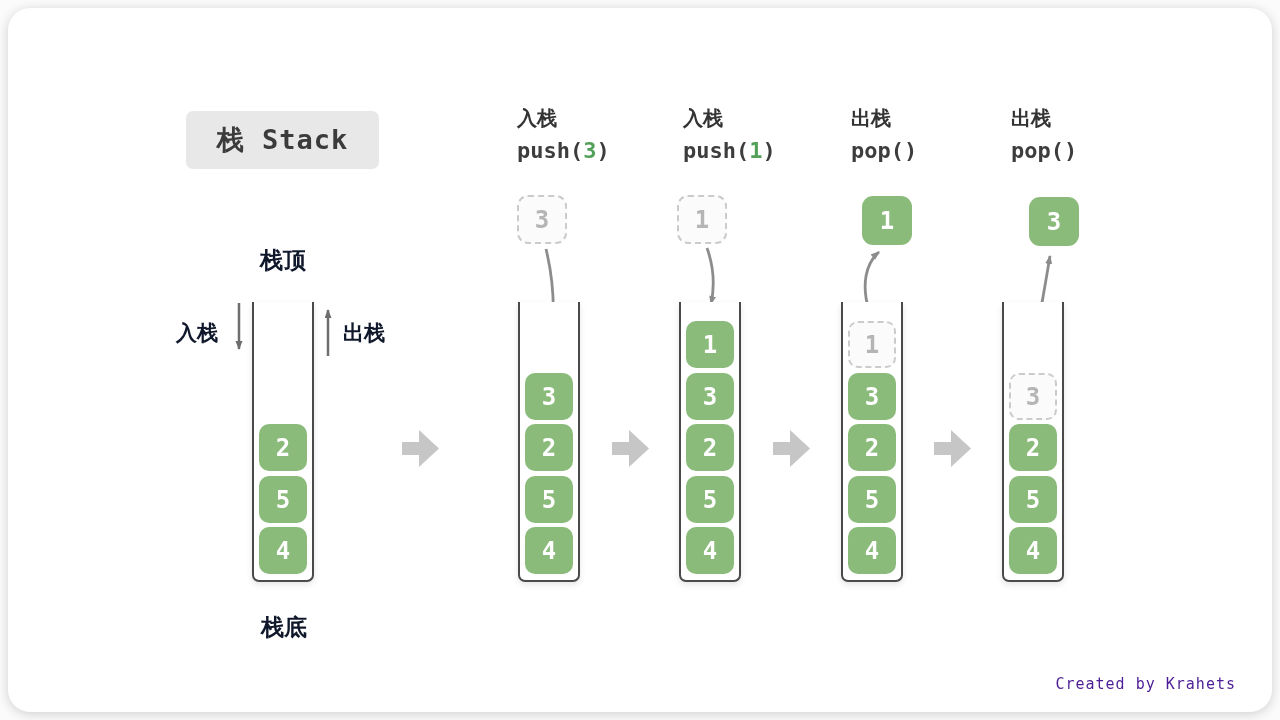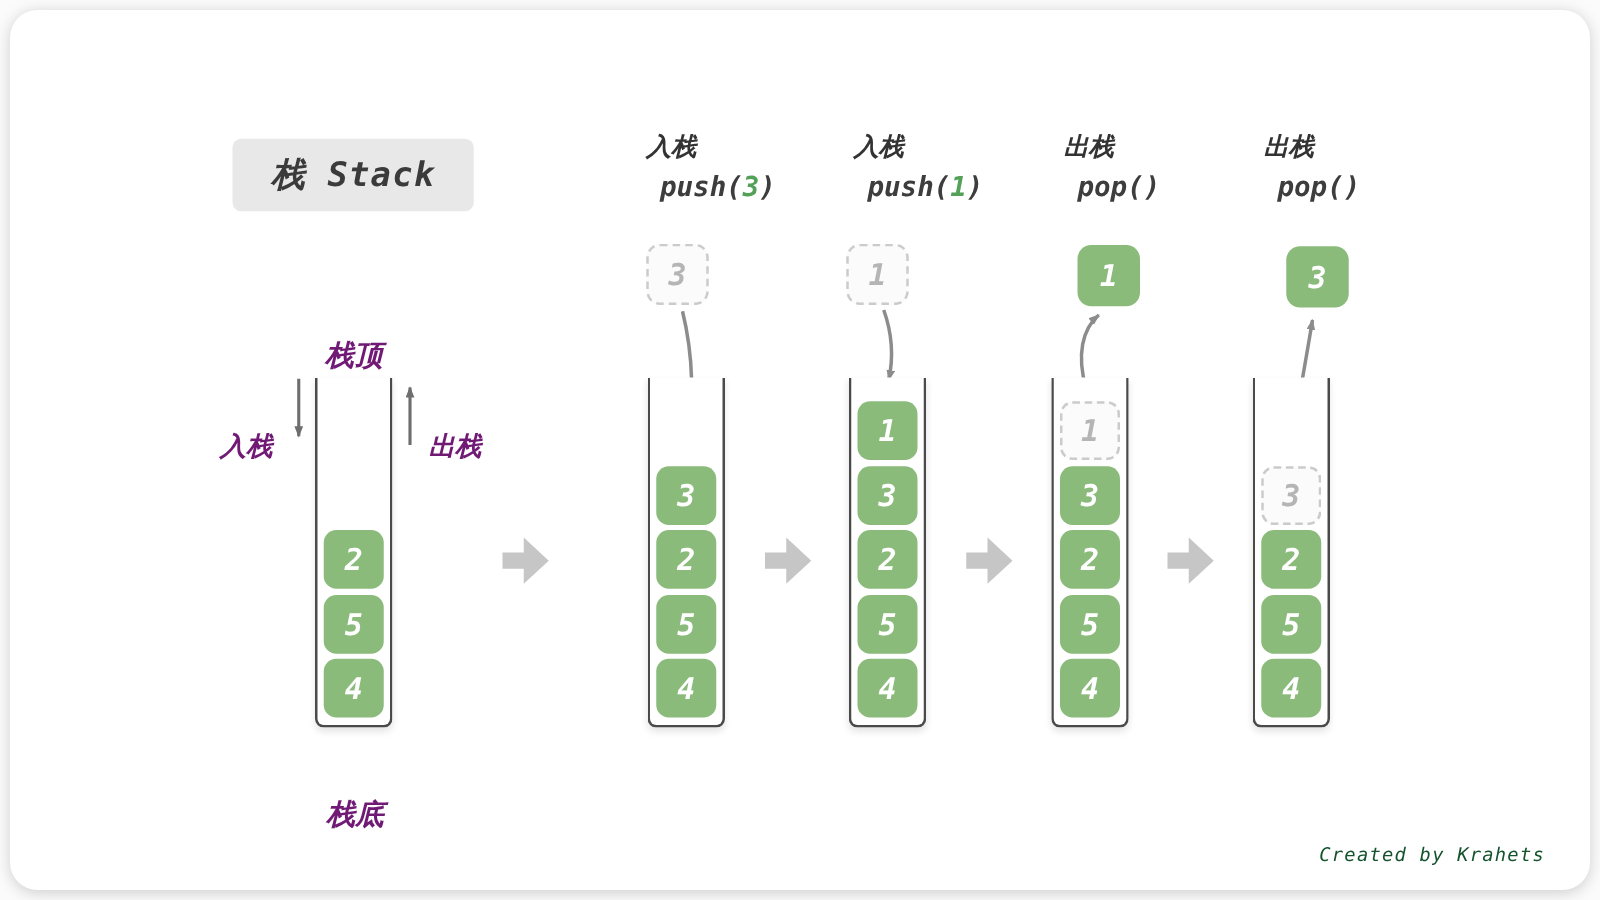--- a/index.html
+++ b/index.html
@@ -1,47 +1,45 @@
 <!DOCTYPE html>
 <html><head>
 <meta charset="utf-8">
 <style>
   * { margin: 0; padding: 0; box-sizing: border-box; }
   html, body { width: 1280px; height: 720px; background: #fbfbfb; overflow: hidden; }
   .canvas {
     position: relative; width: 1280px; height: 720px;
     font-family: "Liberation Sans", sans-serif;
-    font-style: italic;
   }
   .card {
     position: absolute; inset: 8px; background: #ffffff;
     border-radius: 22px; box-shadow: 0 2px 12px rgba(0,0,0,0.18);
   }
   .title-box {
     position: absolute; left: 186px; top: 111px; width: 193px; height: 58px;
     background: #e8e8e8; border-radius: 7px;
     display: flex; align-items: center; justify-content: center;
     font-family: "DejaVu Sans Mono", monospace;
     font-size: 27px; font-weight: 700; color: #3b3b3b; letter-spacing: 1px;
   }
   .lbl {
-    position: absolute; font-size: 23px; font-weight: 700; color: #701a75;
+    position: absolute; font-size: 23px; font-weight: 700; color: #0f172a;
     white-space: nowrap;
-    margin-top: 24px;
   }
   .lbl-top    { left: 283px; top: 245px; transform: translateX(-50%); }
   .lbl-bottom { left: 284px; top: 612px; transform: translateX(-50%); }
   .lbl-push   { left: 176px; top: 319px; font-size: 21px; }
   .lbl-pop    { left: 343px; top: 319px; font-size: 21px; }
 
   .op { position: absolute; top: 104px; white-space: nowrap; }
   .op .cn-line  { font-size: 20px; font-weight: 700; color: #333333; line-height: 28px; }
   .op .code-line{
     font-family: "DejaVu Sans Mono", monospace;
-    font-size: 22px; font-weight: 600; color: #3d3d3d; line-height: 37px; margin-left: 11px;
+    font-size: 22px; font-weight: 600; color: #3d3d3d; line-height: 37px;
   }
   .op .arg { color: #53a158; font-weight: 700; }
   .op-1 { left: 517px; } .op-2 { left: 683px; } .op-3 { left: 851px; } .op-4 { left: 1011px; }
 
   .frame {
     position: absolute; top: 302px; width: 62px; height: 280px;
     border-left: 2.5px solid #4a4a4a; border-right: 2.5px solid #4a4a4a;
     border-bottom: 2.5px solid #4a4a4a; border-radius: 0 0 7px 7px;
     background: #ffffff; box-shadow: 0 3px 6px rgba(0,0,0,0.10);
   }
@@ -71,21 +69,21 @@
   .fb-1 { left: 517px; top: 195px; }
   .fb-2 { left: 677px; top: 195px; }
   .fb-3 { left: 862px; top: 196px; }
   .fb-4 { left: 1029px; top: 197px; }
 
   .arrows { position: absolute; inset: 0; pointer-events: none; }
 
   .watermark {
     position: absolute; top: 675px; right: 44px;
     font-family: "DejaVu Sans Mono", monospace;
-    font-size: 15px; color: #14532d; letter-spacing: 1px;
+    font-size: 15px; color: #4c1d95; letter-spacing: 1px;
   }
 </style>
 </head>
 <body>
 
 <div class="canvas">
   <div class="card"></div>
 
   <svg class="arrows" width="1280" height="720" viewBox="0 0 1280 720">
     <defs>

